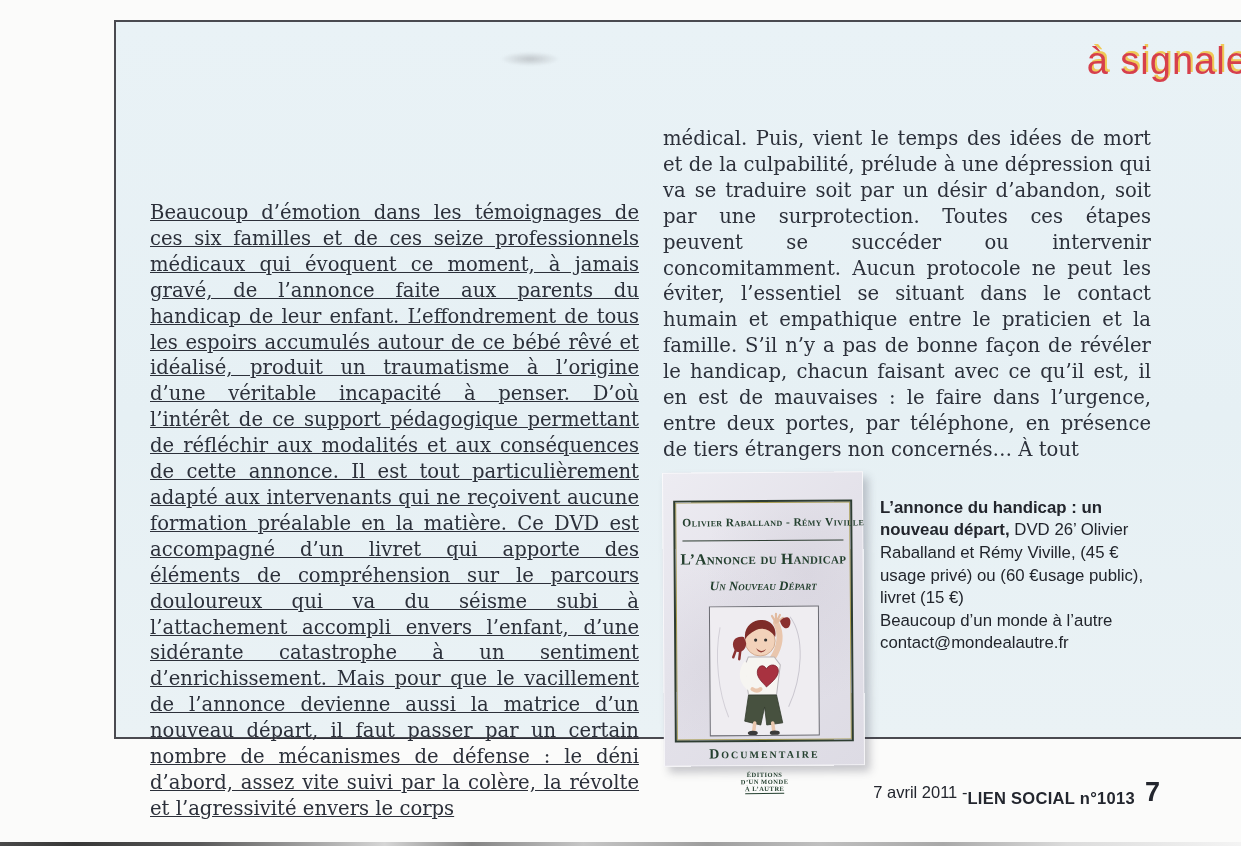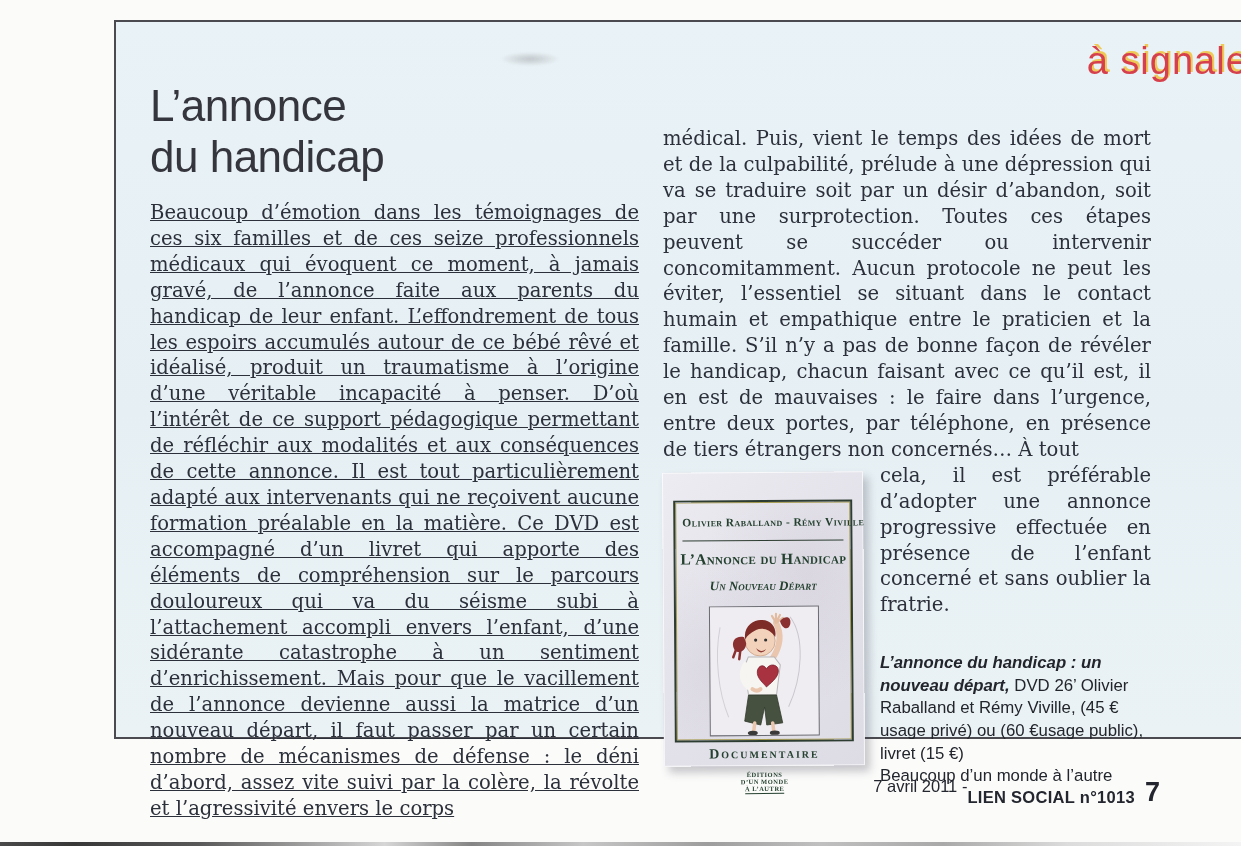--- a/index.html
+++ b/index.html
@@ -151,34 +151,33 @@
   .caption {
     margin-top: 34px;
     font-family: "Liberation Sans", sans-serif;
     font-size: 16.8px;
     line-height: 22.6px;
     text-align: left;
     color: #22252c;
   }
   .caption-title {
     font-weight: bold;
-    font-style: italic;
   }
   .caption-line { margin: 0; }
 
   
   .footer {
     position: absolute;
     top: 777px;
     right: 81px;
     font-family: "Liberation Sans", sans-serif;
     font-size: 16.5px;
     color: #23262e;
     display: flex;
-    align-items: flex-start;
+    align-items: center;
   }
   .footer .journal { font-weight: bold; letter-spacing: 0.3px; margin-top: 11px; }
   .footer .page-number {
     font-weight: bold;
     font-size: 27px;
     margin-left: 10px;
   }
 
   
   .scan-edge {
@@ -203,24 +202,20 @@
     filter: blur(1px);
   }
 </style>
 </head>
 <body>
 
 <div class="panel">
 
   <div class="masthead">à signaler...</div>
 
-  <div class="article-title">
-    <div>L’annonce</div>
-    <div>du handicap</div>
-  </div>
 
   <div class="col col-left">
     <p>Beaucoup d’émotion dans les témoignages de ces six familles et de ces seize professionnels médicaux qui évoquent ce moment, à jamais gravé, de l’annonce faite aux parents du handicap de leur enfant. L’effondrement de tous les espoirs accumulés autour de ce bébé rêvé et idéalisé, produit un traumatisme à l’origine d’une véritable incapacité à penser. D’où l’intérêt de ce support pédagogique permettant de réfléchir aux modalités et aux conséquences de cette annonce. Il est tout particulièrement adapté aux intervenants qui ne reçoivent aucune formation préalable en la matière. Ce DVD est accompagné d’un livret qui apporte des éléments de compréhension sur le parcours douloureux qui va du séisme subi à l’attachement accompli envers l’enfant, d’une sidérante catastrophe à un sentiment d’enrichissement. Mais pour que le vacillement de l’annonce devienne aussi la matrice d’un nouveau départ, il faut passer par un certain nombre de mécanismes de défense : le déni d’abord, assez vite suivi par la colère, la révolte et l’agressivité envers le corps</p>
   </div>
 
   <div class="col col-right">
     <p>médical. Puis, vient le temps des idées de mort et de la culpabilité, prélude à une dépression qui va se traduire soit par un désir d’abandon, soit par une surprotection. Toutes ces étapes peuvent se succéder ou intervenir concomitamment. Aucun protocole ne peut les éviter, l’essentiel se situant dans le contact humain et empathique entre le praticien et la famille. S’il n’y a pas de bonne façon de révéler le handicap, chacun faisant avec ce qu’il est, il en est de mauvaises : le faire dans l’urgence, entre deux portes, par téléphone, en présence de tiers étrangers non concernés… À tout</p>
 
     <div class="cover-card">
       <div class="cover-frame">
@@ -266,25 +261,25 @@
         </div>
         <div class="cover-genre">Documentaire</div>
         <div class="cover-publisher">
           <div class="pub-line1">Éditions</div>
           <div class="pub-line2">d’un monde</div>
           <span class="pub-line3">à l’autre</span>
         </div>
       </div>
     </div>
 
-    <p>cela, il est préférable d’adopter une annonce progressive effectuée en présence de l’enfant concerné et sans oublier la fratrie.</p>
 
     <div class="caption">
       <p class="caption-line"><span class="caption-title">L’annonce du handicap : un nouveau départ,</span><span> DVD 26’ Olivier Raballand et Rémy Viville, (45 € usage privé) ou (60 €usage public), livret (15 €)</span></p>
       <p class="caption-line">Beaucoup d’un monde à l’autre</p>
+      <p class="caption-line">contact@mondealautre.fr</p>
     </div>
   </div>
 
 </div>
 
 <div class="footer">
   <span class="date">7 avril 2011 - </span>
   <span class="journal">LIEN SOCIAL n°1013</span>
   <span class="page-number">7</span>
 </div>

